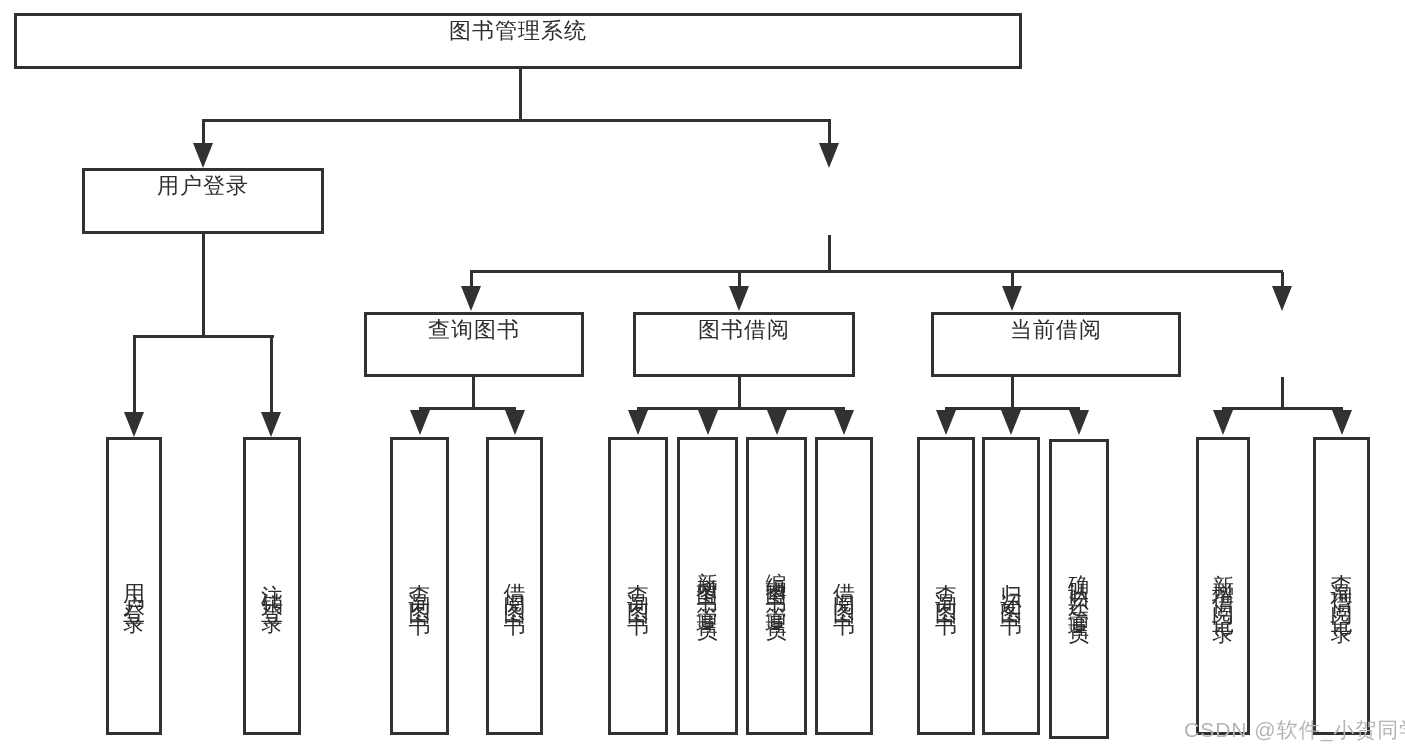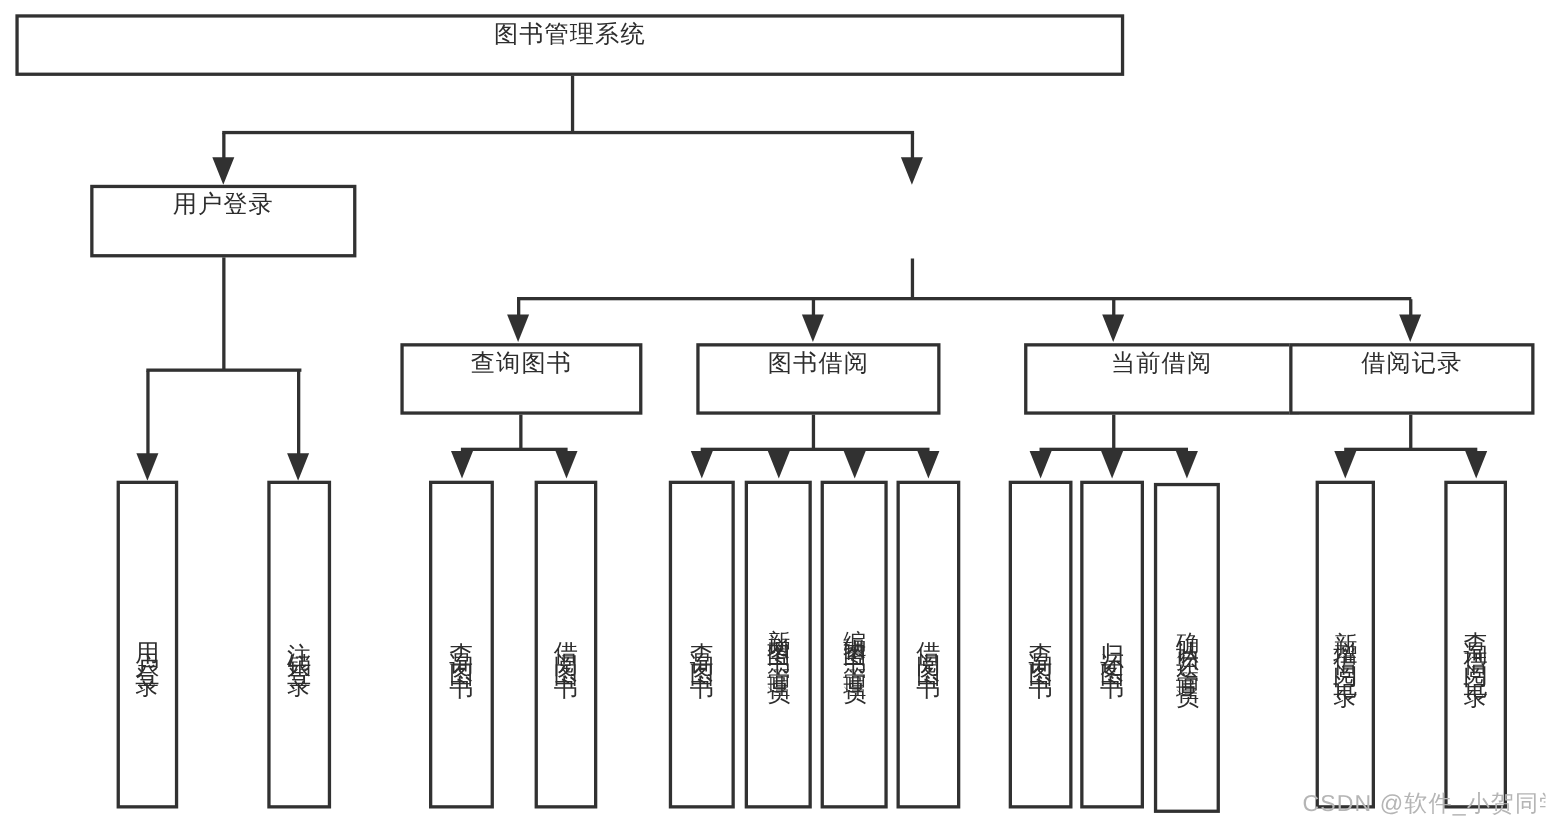--- a/index.html
+++ b/index.html
@@ -108,23 +108,20 @@
 
   <div class="node" style="left:364px;top:312px;width:220px;height:65px;">
     <span>查询图书</span>
   </div>
   <div class="node" style="left:633px;top:312px;width:222px;height:65px;">
     <span>图书借阅</span>
   </div>
   <div class="node" style="left:931px;top:312px;width:250px;height:65px;">
     <span>当前借阅</span>
   </div>
-  <div class="node" style="left:1172px;top:312px;width:223px;height:65px;">
-    <span>借阅记录</span>
-  </div>
 
   <div class="vl" style="left:472px;top:377px;height:31px;"></div>
   <div class="vl" style="left:738px;top:377px;height:31px;"></div>
   <div class="vl" style="left:1011px;top:377px;height:31px;"></div>
   <div class="vl" style="left:1281px;top:377px;height:31px;"></div>
 
   <div class="hl" style="left:419px;top:407px;width:97px;"></div>
   <div class="hl" style="left:637px;top:407px;width:208px;"></div>
   <div class="hl" style="left:945px;top:407px;width:135px;"></div>
   <div class="hl" style="left:1222px;top:407px;width:121px;"></div>

